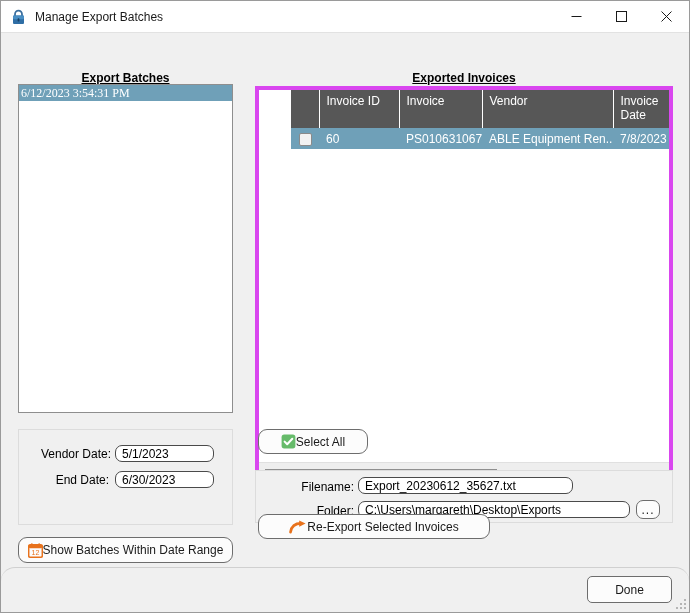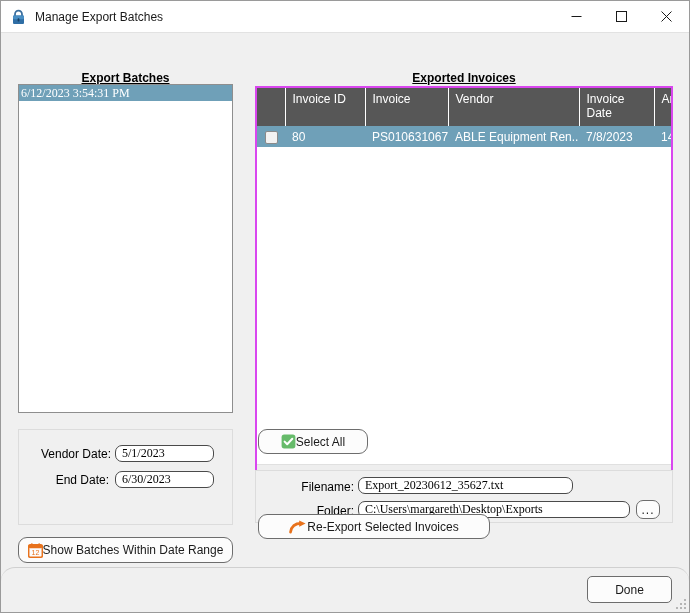--- a/index.html
+++ b/index.html
@@ -131,21 +131,21 @@
     font-size: 12px;
     color: #000;
     margin-right: 6px;
     white-space: nowrap;
   }
   .txtbox {
     background: #ffffff;
     border: 1px solid #4a4a4a;
     border-radius: 7px;
     box-sizing: border-box;
-    font-family: Liberation Serif, serif;
+    font-family: Liberation Sans, sans-serif;
     font-size: 12px;
     color: #000;
     padding: 0 6px;
     height: 17px;
     line-height: 15px;
     outline: none;
   }
 
   
   .btn {
@@ -171,23 +171,24 @@
   }
 
   
   .table-wrap {
     position: absolute;
     left: 254px;
     top: 53px;
     width: 418px;
     height: 399px;
     background: #ffffff;
-    border: 2px solid #d946ef;
+    border: 4px solid #d946ef;
     box-sizing: border-box;
     overflow: hidden;
+    padding-left: 32px;
   }
   table.grid {
     border-collapse: collapse;
     width: 470px;
     table-layout: fixed;
   }
   table.grid th {
     background: #575757;
     color: #ffffff;
     font-weight: normal;
@@ -418,21 +419,21 @@
             <th>Vendor</th>
             <th>Invoice Date</th>
             <th>Amo</th>
           </tr>
         </thead>
         <tbody>
           <tr>
             <td class="first">
               <span class="cellchk"></span>
             </td>
-            <td>80</td>
+            <td>60</td>
             <td>PS010631067</td>
             <td>ABLE Equipment Ren...</td>
             <td>7/8/2023</td>
             <td>1422</td>
           </tr>
         </tbody>
       </table>
       <div class="hscroll-track">
         <div class="hscroll-thumb"></div>
       </div>

